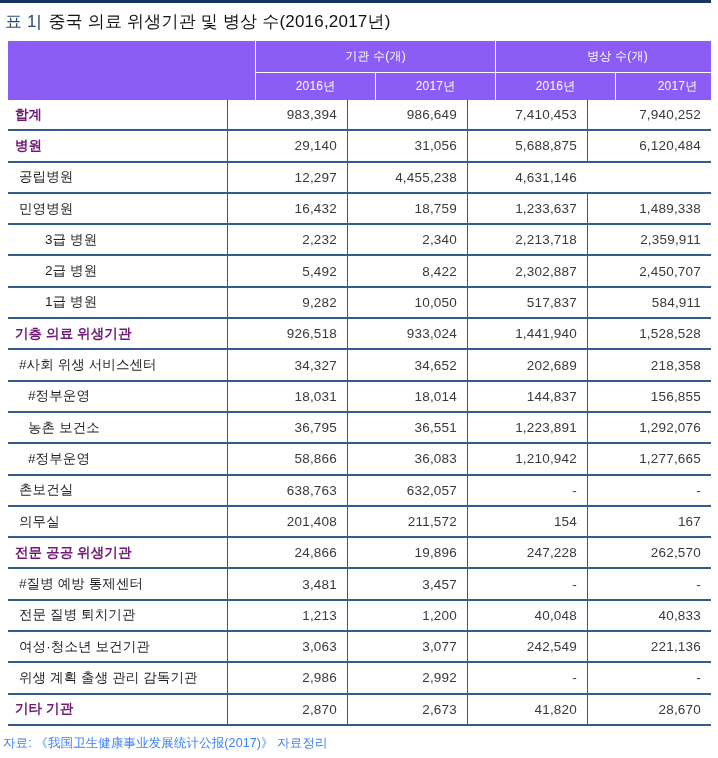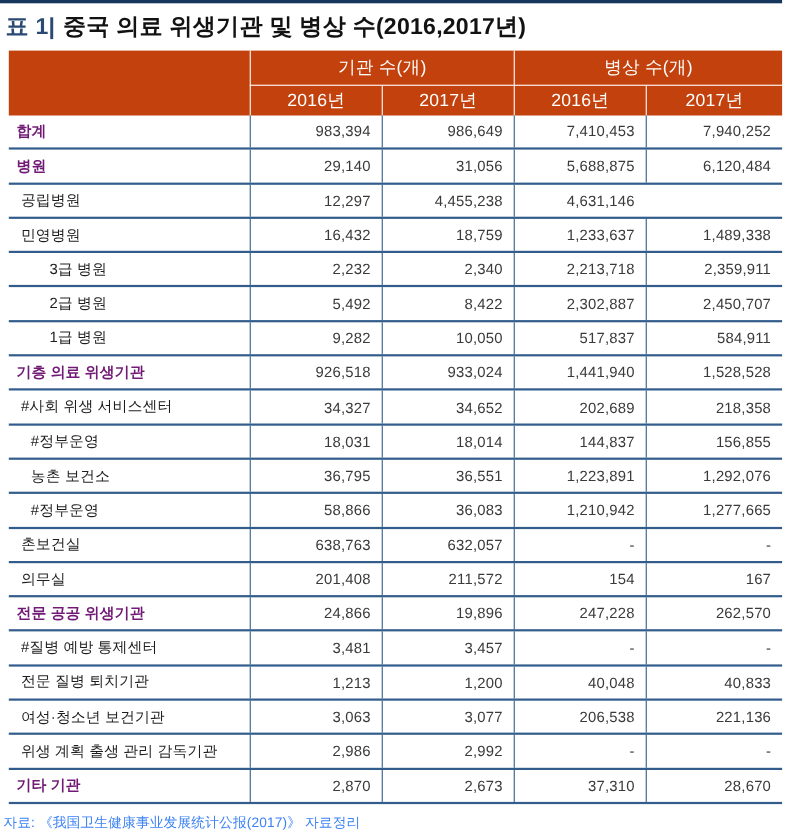--- a/index.html
+++ b/index.html
@@ -11,41 +11,42 @@
   }
   .page { position: relative; width: 718px; height: 758px; }
 
   .top-rule {
     width: 711px; height: 3px;
     background: #17365D;
   }
 
   .title-line {
     margin: 7px 0 8px 5px;
-    font-size: 21px;
-    font-weight: bold;
+    font-size: 17px;
+    font-weight: normal;
     color: #121212;
     letter-spacing: 0.2px;
     white-space: nowrap;
   }
   .title-prefix {
     color: #2B4A73;
     margin-right: 7px;
   }
 
   .tbl { margin-left: 8px; width: 703px; }
 
   
   .header-grid {
     display: grid;
     grid-template-columns: 219px 120px 120px 120px 124px;
     grid-template-rows: 32px 27px;
-    background: #c2410c;
+    background: #8b5cf6;
     color: #ffffff;
-    font-size: 16px;
+    font-size: 12px;
+    padding-left: 28px;
   }
   .hcell {
     display: flex; align-items: center; justify-content: center;
     letter-spacing: 0.2px;
   }
   .h-label  { grid-row: 1 / 3; grid-column: 1; }
   .h-group1 { grid-row: 1; grid-column: 2 / 4; border-left: 1px solid #ffffff; border-bottom: 1px solid #ffffff; }
   .h-group2 { grid-row: 1; grid-column: 4 / 6; border-left: 1px solid #ffffff; border-bottom: 1px solid #ffffff; }
   .h-y1 { grid-row: 2; grid-column: 2; border-left: 1px solid #ffffff; }
   .h-y2 { grid-row: 2; grid-column: 3; border-left: 1px solid #ffffff; }
@@ -227,35 +228,35 @@
           <div class="cell-label">전문 질병 퇴치기관</div>
           <div class="cell-num">1,213</div>
           <div class="cell-num">1,200</div>
           <div class="cell-num">40,048</div>
           <div class="cell-num">40,833</div>
         </div>
         <div class="trow indent-1">
           <div class="cell-label">여성·청소년 보건기관</div>
           <div class="cell-num">3,063</div>
           <div class="cell-num">3,077</div>
-          <div class="cell-num">206,538</div>
+          <div class="cell-num">242,549</div>
           <div class="cell-num">221,136</div>
         </div>
         <div class="trow indent-1">
           <div class="cell-label">위생 계획 출생 관리 감독기관</div>
           <div class="cell-num">2,986</div>
           <div class="cell-num">2,992</div>
           <div class="cell-num">-</div>
           <div class="cell-num">-</div>
         </div>
         <div class="trow indent-0 bold">
           <div class="cell-label">기타 기관</div>
           <div class="cell-num">2,870</div>
           <div class="cell-num">2,673</div>
-          <div class="cell-num">37,310</div>
+          <div class="cell-num">41,820</div>
           <div class="cell-num">28,670</div>
         </div>
       </div>
 
   </div>
 
   <div class="footnote">자료: 《我国卫生健康事业发展统计公报(2017)》 자료정리</div>
 
 </div>
 

